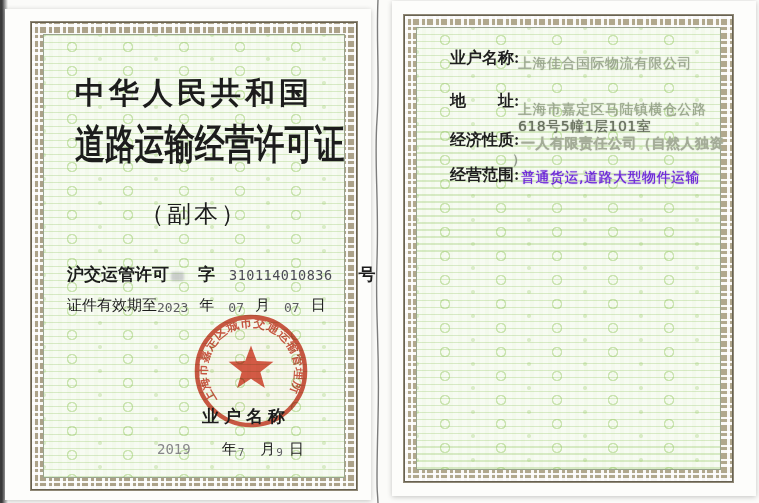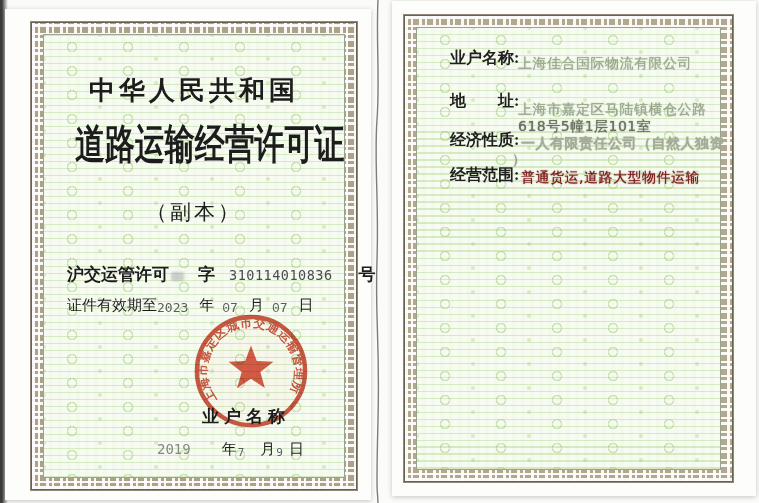--- a/index.html
+++ b/index.html
@@ -33,51 +33,51 @@
     background-image:
       radial-gradient(circle at center, rgba(150,200,100,0) 3.5px, rgba(150,200,100,.45) 4px, rgba(150,200,100,.45) 5px, rgba(150,200,100,0) 5.5px),
       radial-gradient(circle at center, rgba(150,200,100,.3) 1.5px, rgba(150,200,100,0) 2.5px),
       repeating-linear-gradient(0deg, rgba(140,195,90,.30) 0 1.5px, rgba(140,195,90,0) 1.5px 7px),
       repeating-linear-gradient(90deg, rgba(250,253,247,.55) 0 5px, rgba(250,253,247,0) 5px 9px);
     background-size:56px 24px,56px 24px,auto,auto;
     background-position:0 0,28px 12px,0 0,0 0;}
 
   
   .lp-text{position:absolute;left:26px;right:14px;text-align:center;color:#1c1c1c;}
-  .country{top:64px;font-size:26px;letter-spacing:4px;font-weight:600;}
+  .country{top:64px;font-size:30px;letter-spacing:4px;font-weight:600;}
   .title{top:108px;font-size:41px;font-weight:900;white-space:nowrap;transform:scaleX(.73);transform-origin:center;}
-  .copy{top:189px;font-size:21px;letter-spacing:3px;text-align:center;}
+  .copy{top:189px;font-size:24px;letter-spacing:3px;text-align:center;}
 
   .row{position:absolute;white-space:nowrap;color:#1c1c1c;}
   .lic-row{left:62px;top:254px;font-size:17px;font-weight:700;text-align:right;}
   .smudge{display:inline-block;width:13px;height:9px;margin:0 4px 0 2px;border-radius:2px;
     background:rgba(95,95,110,.28);filter:blur(1px);vertical-align:-1px;}
   .mono{font-family:"DejaVu Sans Mono",monospace;font-weight:400;}
   .lic-num{font-size:13.5px;color:#4b4b55;margin-left:14px;letter-spacing:.5px;}
   .lic-zi{margin-left:10px;} .lic-hao{margin-left:26px;}
 
   .valid-row{left:62px;top:287px;font-size:15px;}
   .valid-row .mono{font-size:13px;color:#5b5b60;vertical-align:-2px;}
-  .valid-row .u{margin-left:11px;} .valid-row .v{margin-left:8px;font-family:Liberation Mono, monospace;}
+  .valid-row .u{margin-left:11px;} .valid-row .v{margin-left:14px;}
 
   .stamp{position:absolute;left:187px;top:303px;width:118px;height:118px;opacity:.88;mix-blend-mode:multiply;}
   .issuer{left:146px;top:396px;width:190px;text-align:center;font-size:17px;letter-spacing:5px;font-weight:600;}
   .date-row{left:152px;top:431px;font-size:15px;}
   .date-row .yr{font-family:"DejaVu Sans Mono",monospace;font-size:14px;color:#87878a;}
   .date-row .u1{margin-left:31px;} .date-row .u2{margin-left:16px;} .date-row .u3{margin-left:6px;}
   .date-row .sm{font-family:"DejaVu Sans Mono",monospace;font-size:11px;color:#5e5e62;vertical-align:-2px;margin-left:1px;}
 
   
   .fld-label{position:absolute;left:58px;font-size:16px;font-weight:700;color:#1f1f1f;white-space:nowrap;}
   .fld-value{position:absolute;font-family:"DejaVu Sans","Liberation Sans",sans-serif;font-size:14px;
     letter-spacing:.5px;white-space:nowrap;text-shadow:0 0 1.2px currentColor;}
   .f1 .fld-label{top:47px;} .f1 .v1{left:126px;top:54px;color:#9ba78f;}
   .f2 .fld-label{top:90px;} .f2 .v1{left:126px;top:100px;color:#99a68c;} .f2 .v2{left:126px;top:117px;color:#68705f;}
   .f3 .fld-label{top:129px;} .f3 .v1{left:129px;top:134px;color:#a3ab97;font-weight:bold;} .f3 .v2{left:120px;top:150px;color:#8a9384;}
-  .f4 .fld-label{top:164px;} .f4 .v1{left:129px;top:168px;color:#7f1d1d;}
+  .f4 .fld-label{top:164px;} .f4 .v1{left:129px;top:168px;color:#6d28d9;}
 </style>
 </head>
 <body>
 
 <div class="scan">
   <div class="edge-left"></div>
 
   <svg class="fold" viewBox="0 0 10 503" preserveAspectRatio="none">
     <path d="M5 0 C3 40,7 80,4 120 S6 200,4 260 S7 340,5 420 S4 480,5 503" fill="none" stroke="#5a5a5a" stroke-width="1.4" opacity=".78"></path>
   </svg>

